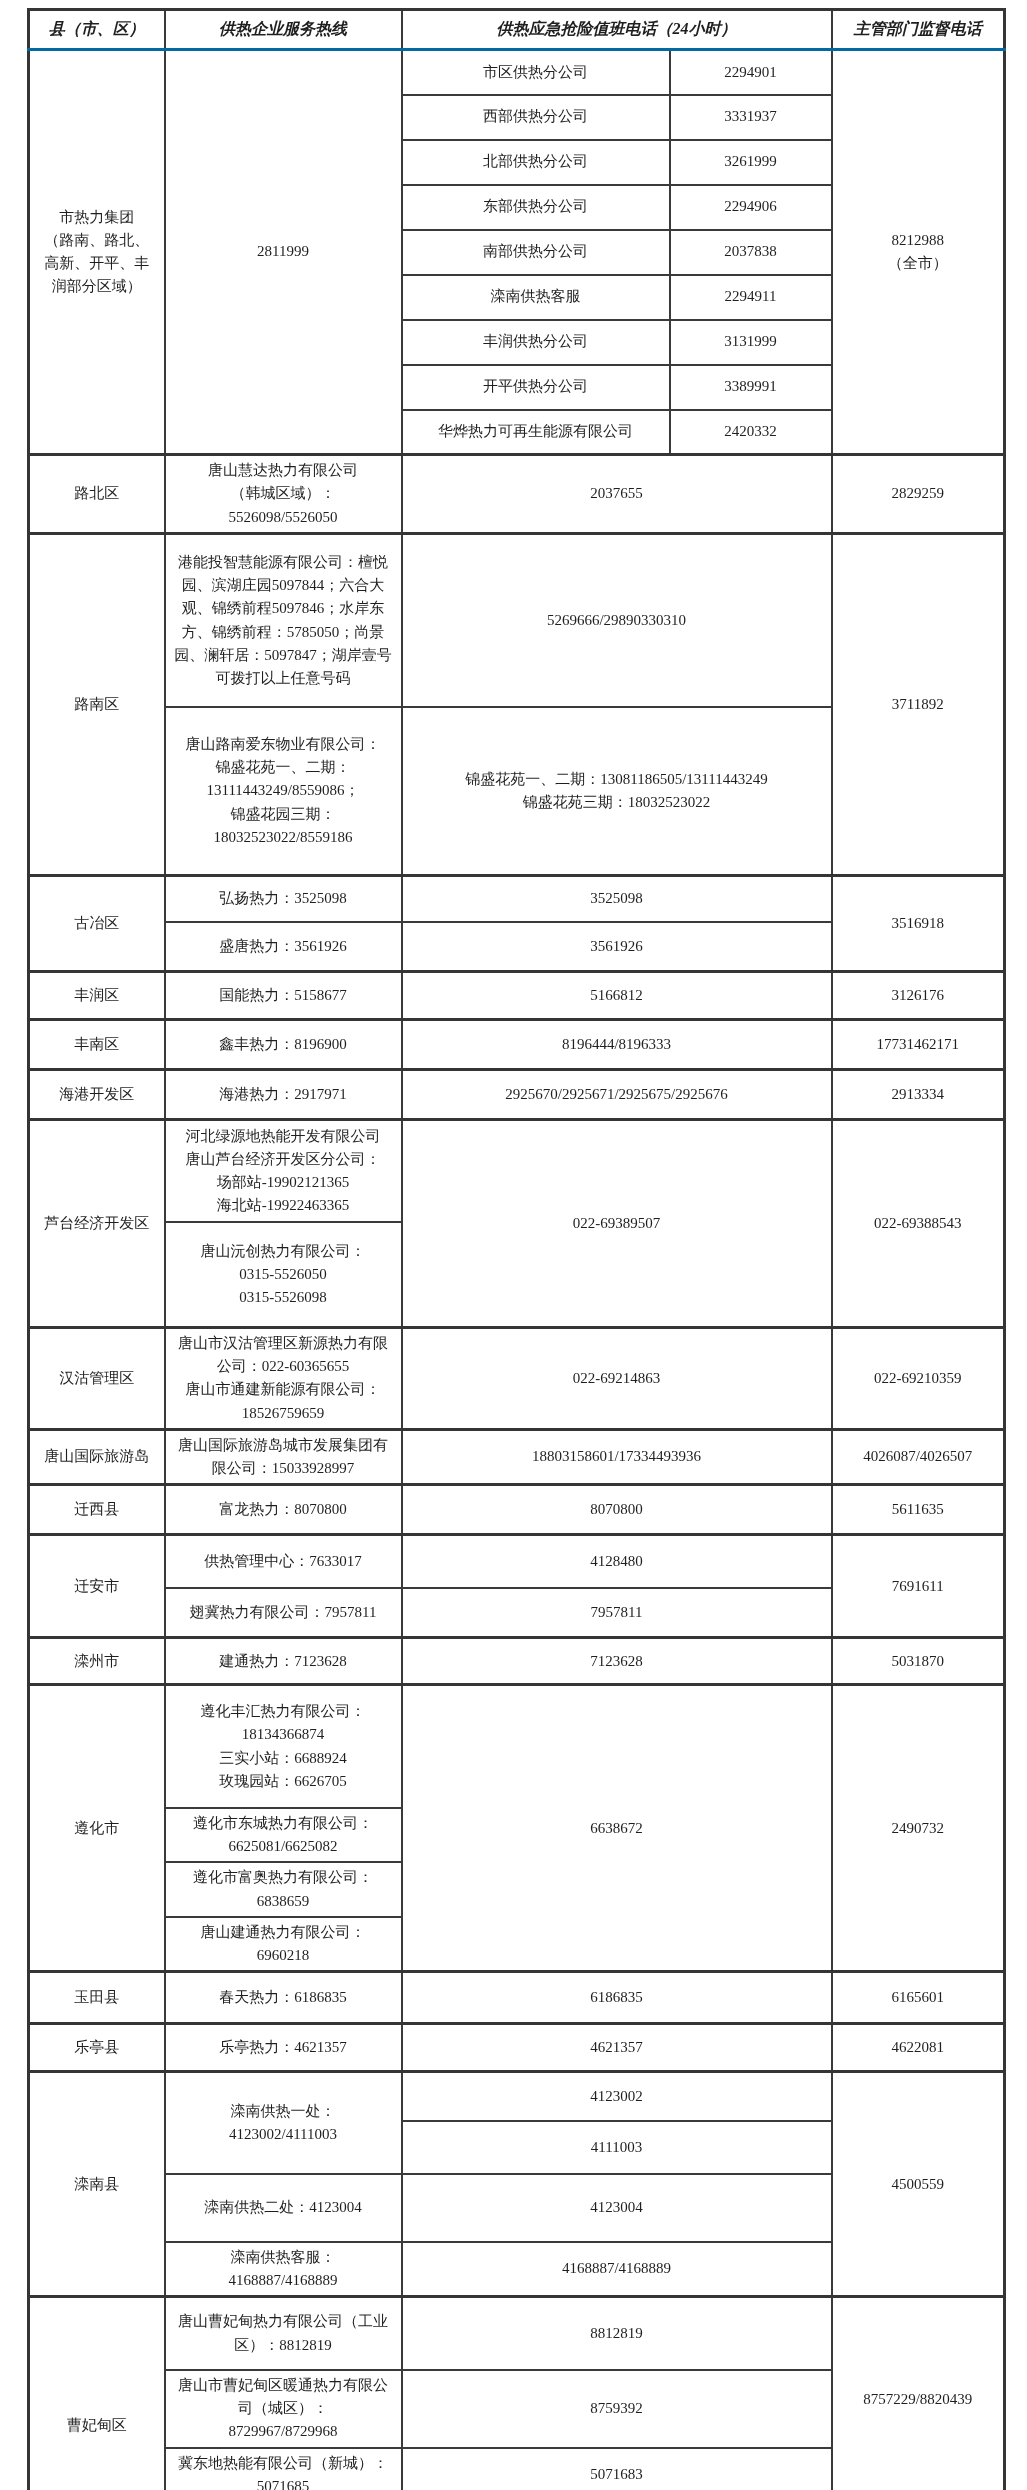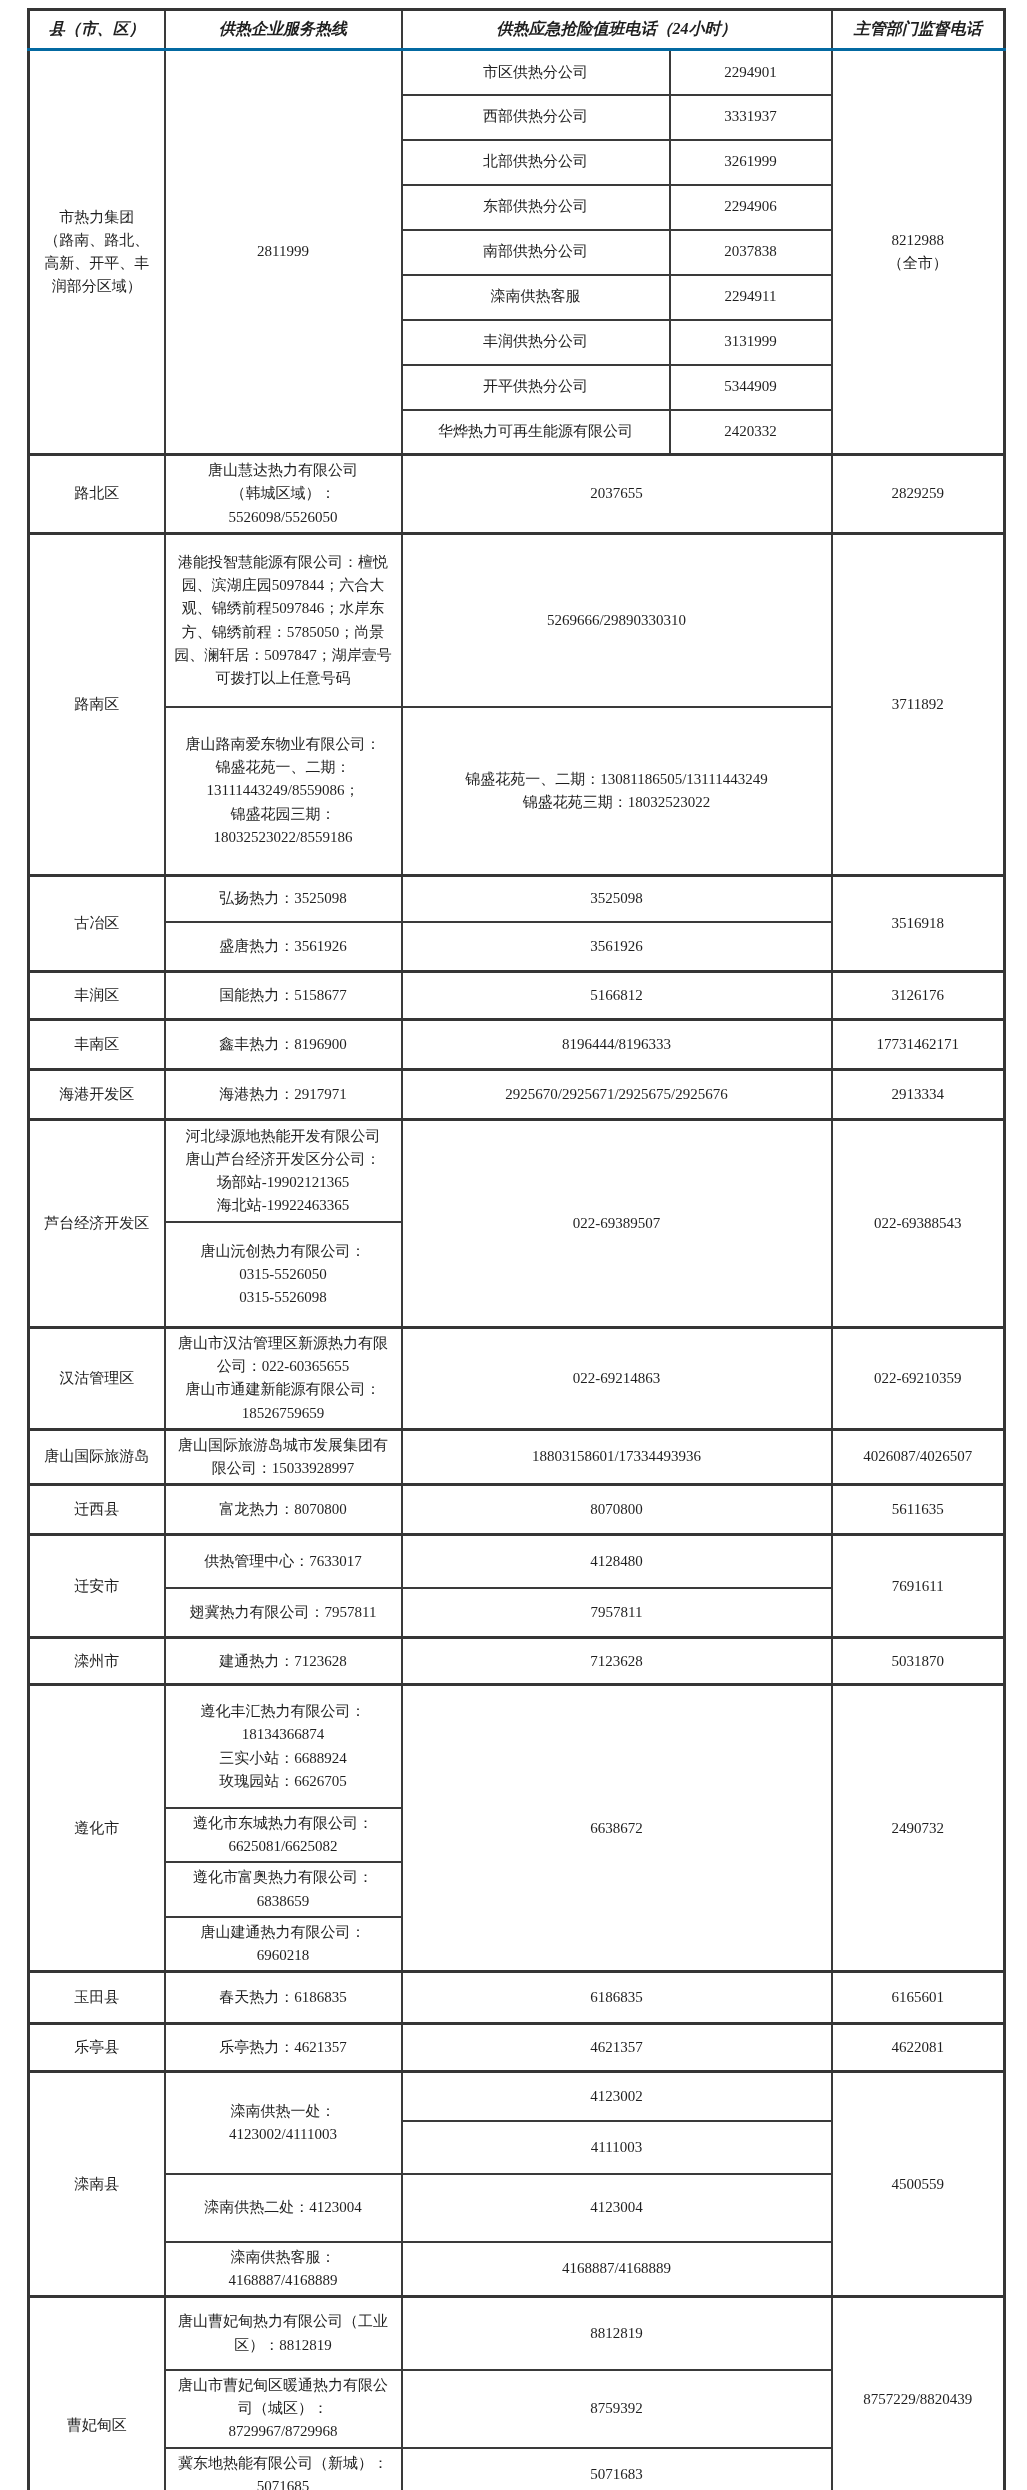--- a/index.html
+++ b/index.html
@@ -95,21 +95,21 @@
     <tr style="height:45px">
       <td>滦南供热客服</td>
       <td>2294911</td>
     </tr>
     <tr style="height:45px">
       <td>丰润供热分公司</td>
       <td>3131999</td>
     </tr>
     <tr style="height:45px">
       <td>开平供热分公司</td>
-      <td>5344909</td>
+      <td>3389991</td>
     </tr>
     <tr style="height:45px">
       <td>华烨热力可再生能源有限公司</td>
       <td>2420332</td>
     </tr>
 
     <tr class="gs" style="height:70px">
       <td>路北区</td>
       <td>唐山慧达热力有限公司
 （韩城区域）：

